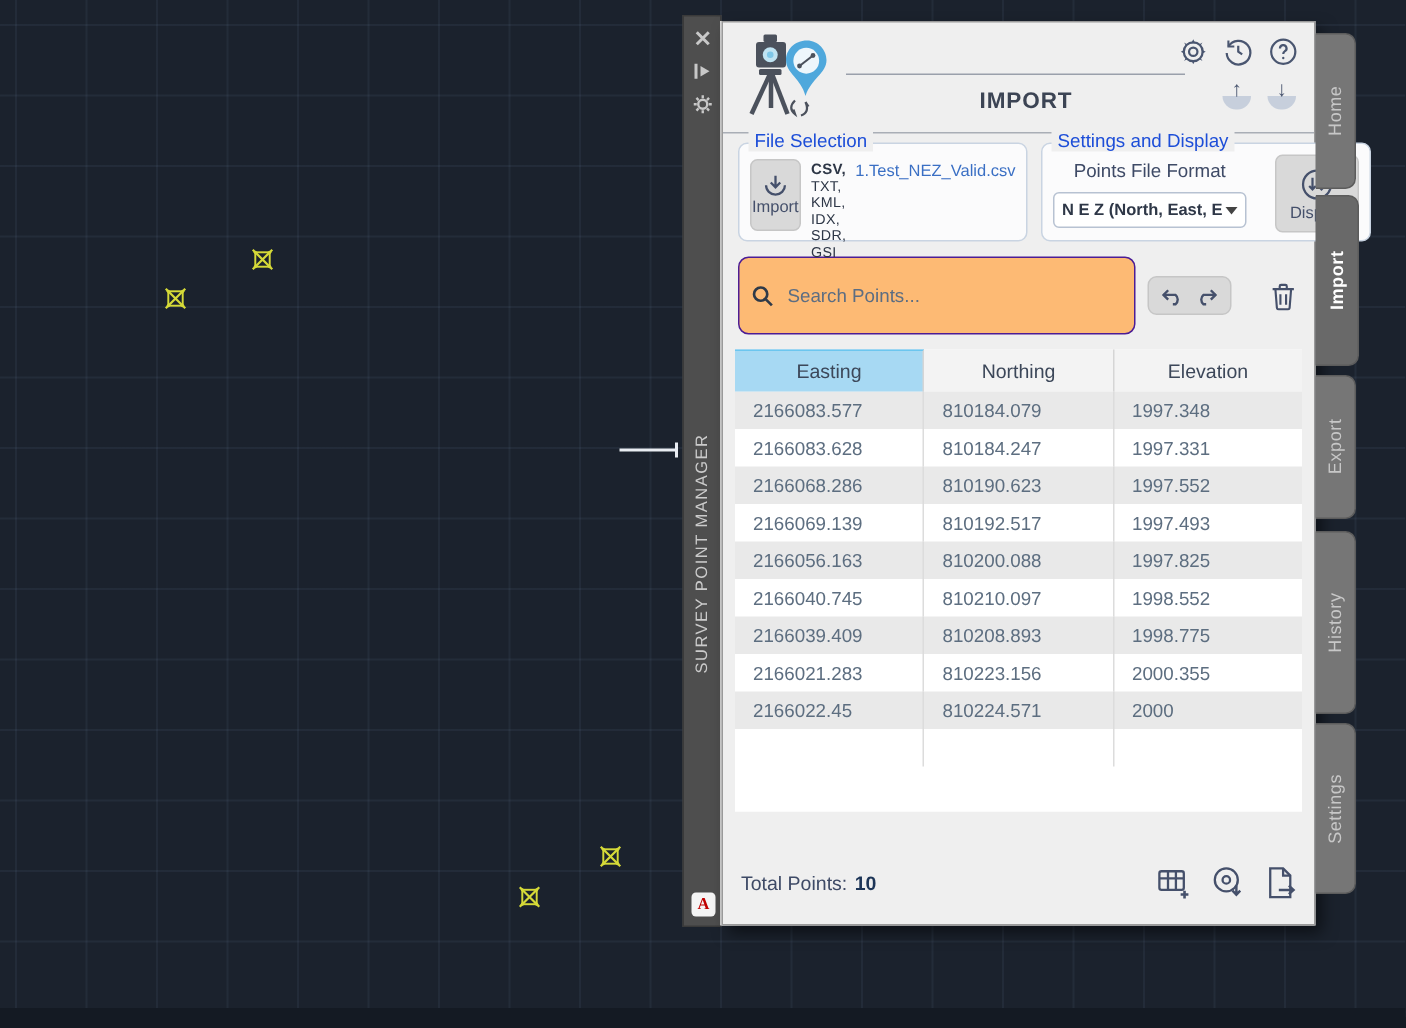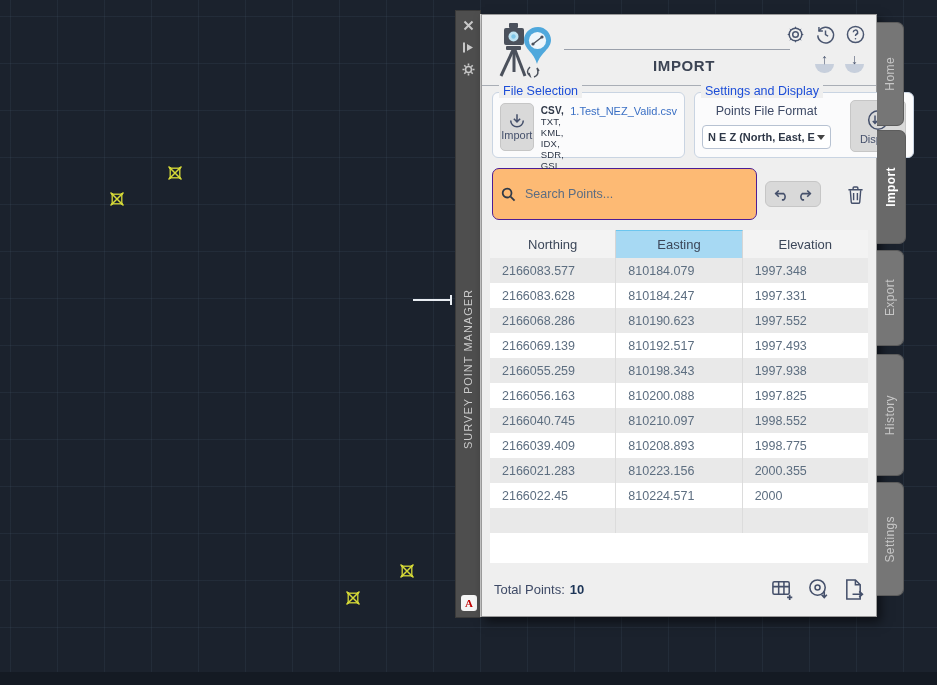--- a/index.html
+++ b/index.html
@@ -351,22 +351,22 @@
       <svg width="17" height="19" viewBox="0 0 18 20" fill="none" stroke="#45506b" stroke-width="1.5">
         <path d="M3.5 5.5 L4.5 18 a1.5 1.5 0 0 0 1.5 1.3 h6 a1.5 1.5 0 0 0 1.5 -1.3 L14.5 5.5"></path>
         <path d="M1.5 5 H16.5 M6.5 5 V3 a1 1 0 0 1 1 -1 h3 a1 1 0 0 1 1 1 V5"></path>
         <path d="M7 8.5 V16 M11 8.5 V16"></path>
       </svg>
     </span>
   </div>
 
   <div class="tablewrap">
     <div class="thead" id="thead">
+        <div class="th active">Easting</div>
         <div class="th">Northing</div>
-        <div class="th active">Easting</div>
         <div class="th">Elevation</div>
       </div>
     <div class="tbody" id="tbody">
         <div class="tr">
           <div class="td">2166083.577</div>
           <div class="td">810184.079</div>
           <div class="td">1997.348</div>
         </div>
         <div class="tr">
           <div class="td">2166083.628</div>
@@ -375,25 +375,20 @@
         </div>
         <div class="tr">
           <div class="td">2166068.286</div>
           <div class="td">810190.623</div>
           <div class="td">1997.552</div>
         </div>
         <div class="tr">
           <div class="td">2166069.139</div>
           <div class="td">810192.517</div>
           <div class="td">1997.493</div>
-        </div>
-        <div class="tr">
-          <div class="td">2166055.259</div>
-          <div class="td">810198.343</div>
-          <div class="td">1997.938</div>
         </div>
         <div class="tr">
           <div class="td">2166056.163</div>
           <div class="td">810200.088</div>
           <div class="td">1997.825</div>
         </div>
         <div class="tr">
           <div class="td">2166040.745</div>
           <div class="td">810210.097</div>
           <div class="td">1998.552</div>

